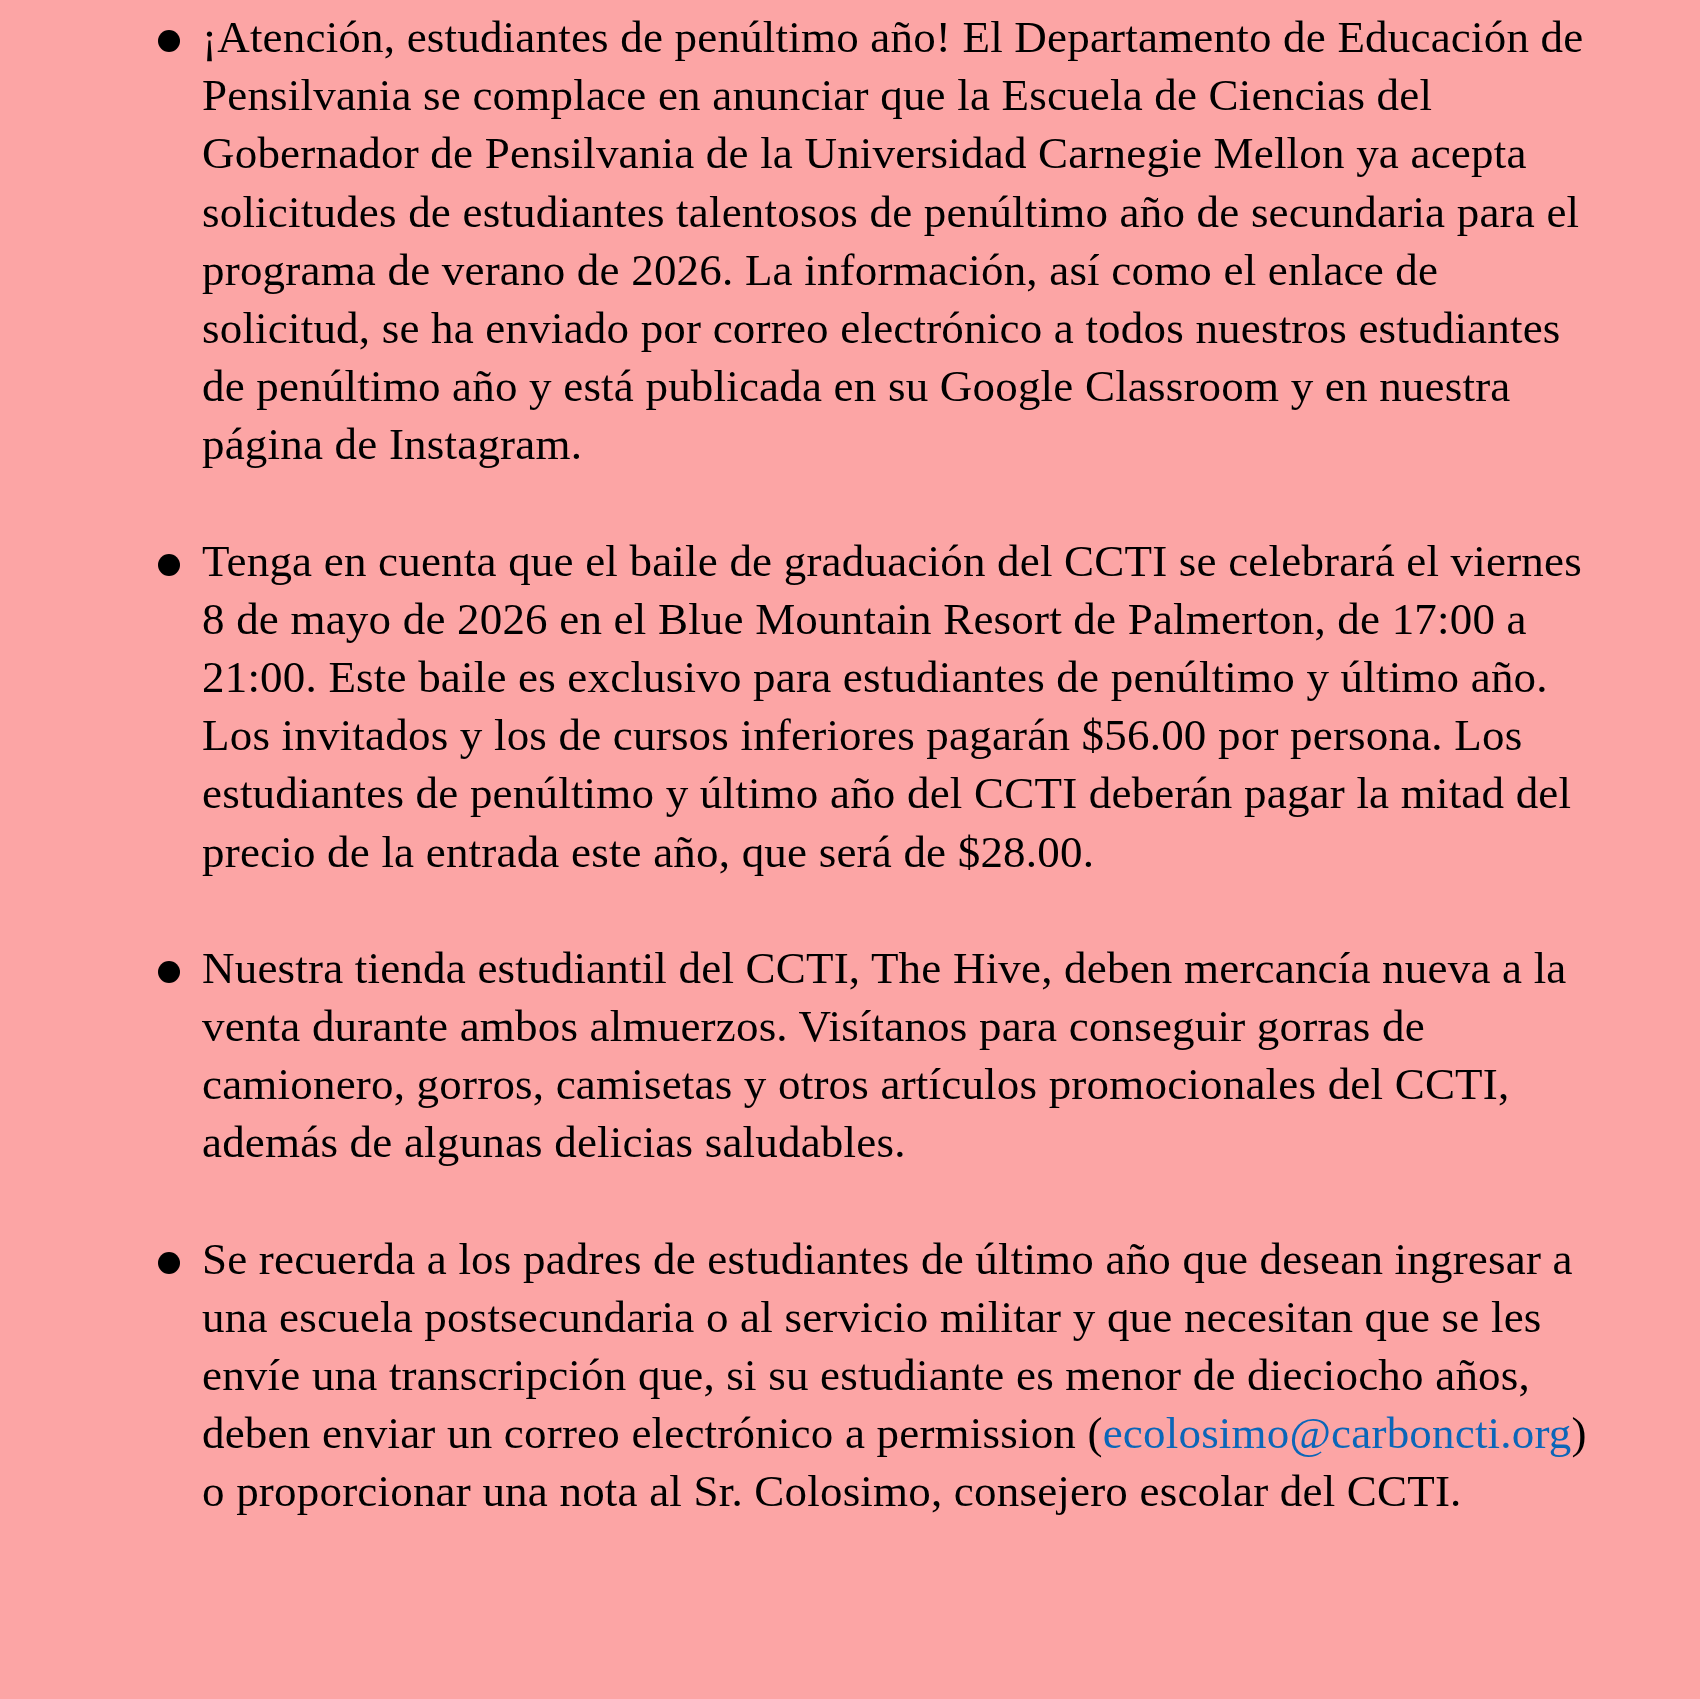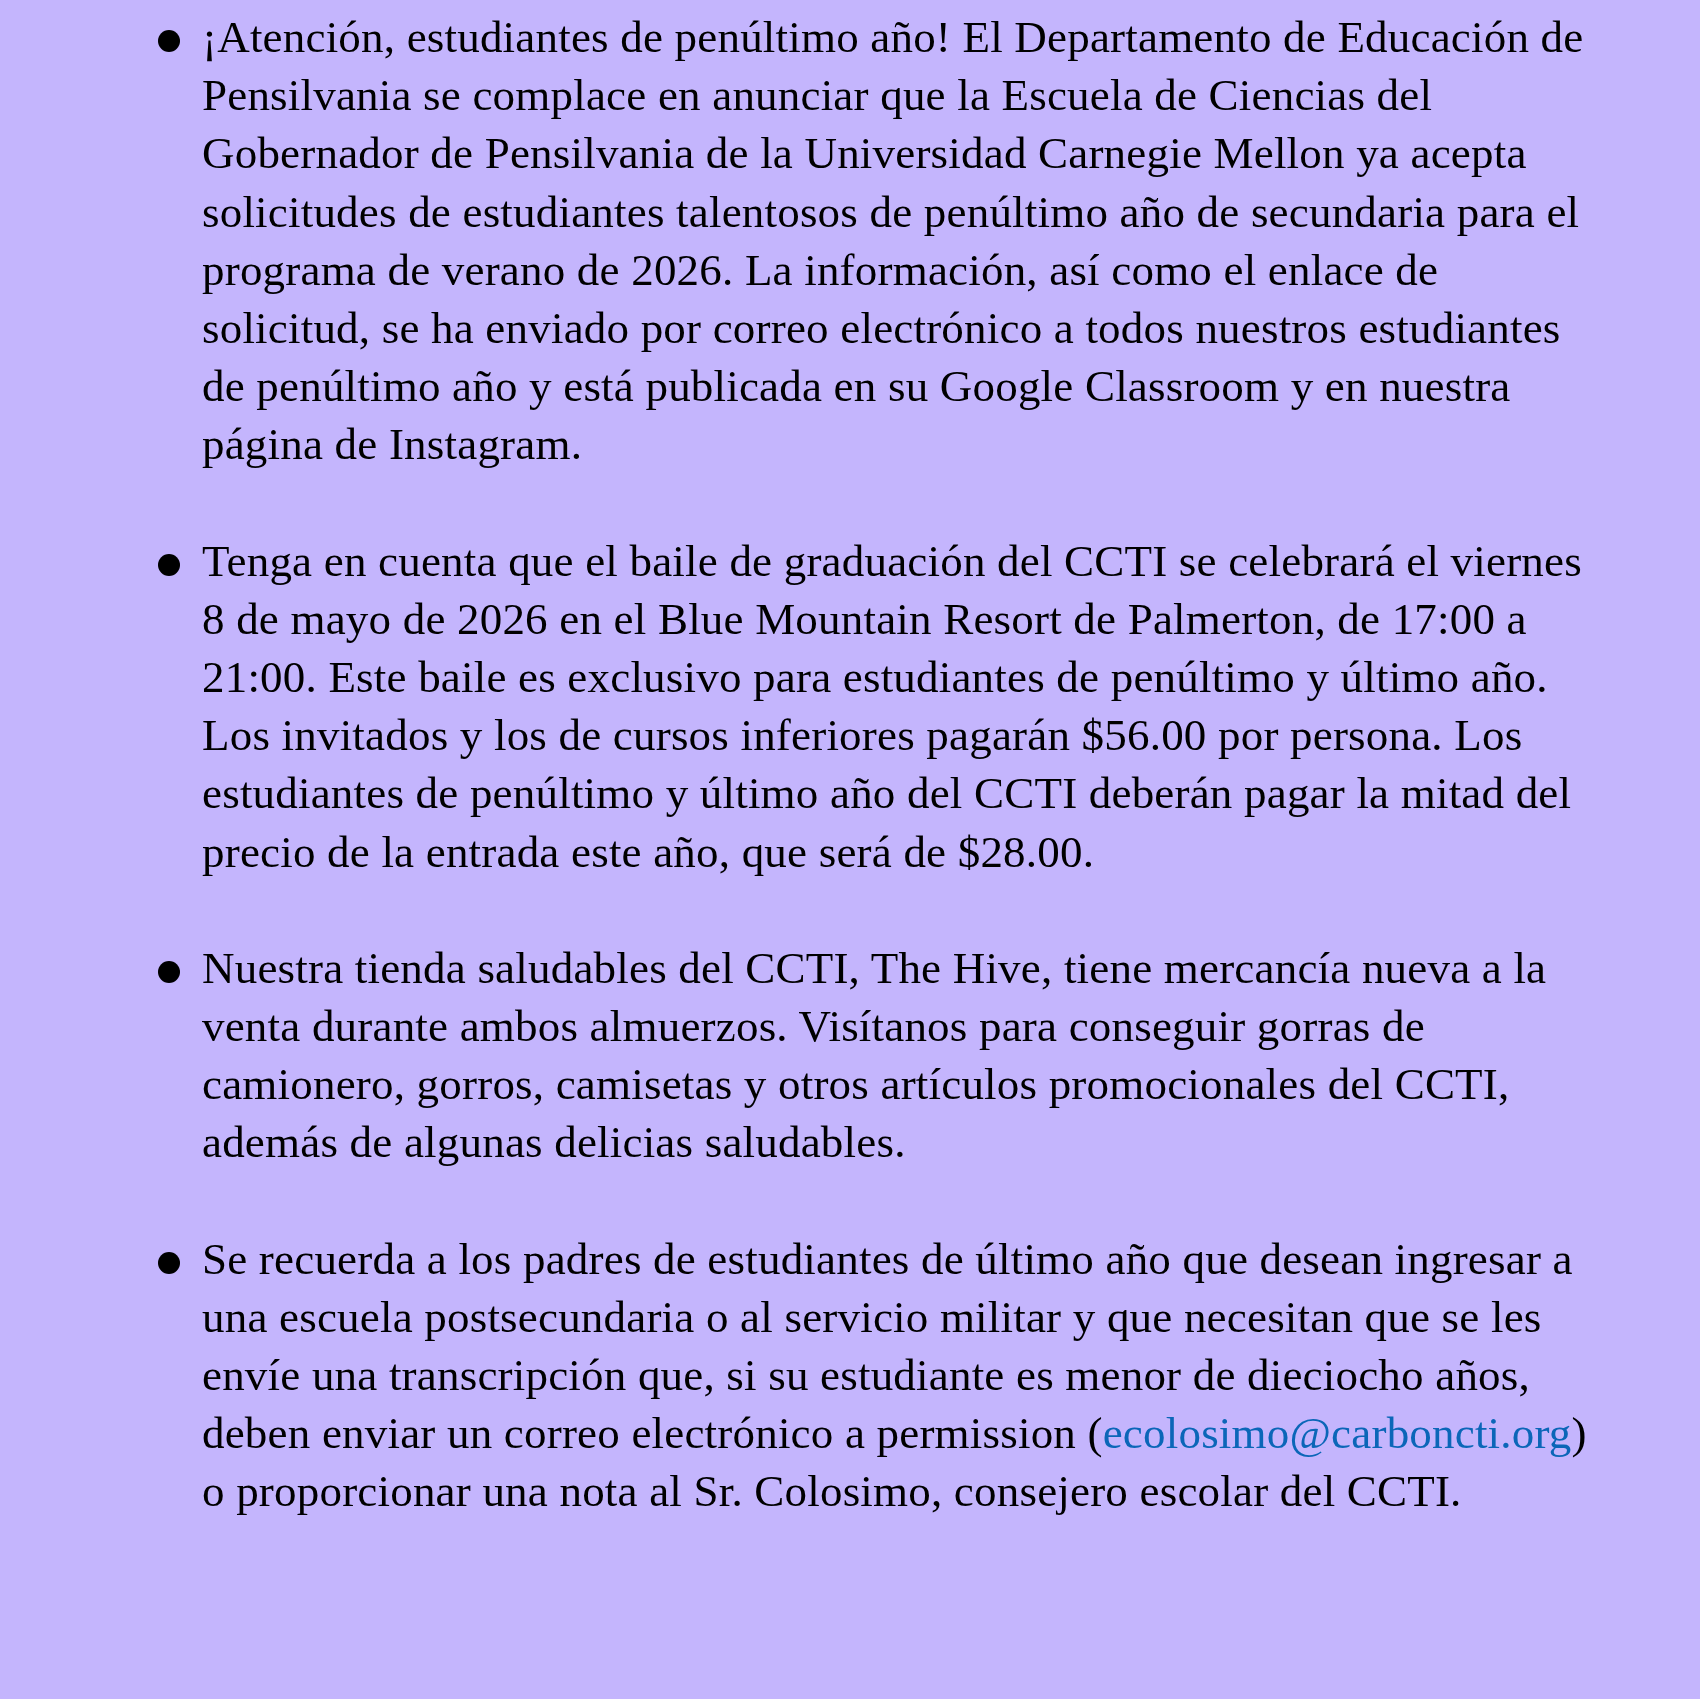--- a/index.html
+++ b/index.html
@@ -14,21 +14,21 @@
       position: relative;
       font-family: "Liberation Serif", "DejaVu Serif", serif;
       color: #000000;
     }
     .page {
       position: absolute;
       left: 0;
       top: 0;
       width: 1700px;
       height: 1699px;
-      background: #c4b5fd;
+      background: #fca5a5;
     }
     .bullet-list {
       list-style: none;
       margin: 0;
       padding: 0;
       position: absolute;
       left: 150px;
       top: 8px;
       width: 1460px;
     }
@@ -63,20 +63,20 @@
     <li class="bullet-item">
       <span class="bullet-dot"></span>
       <span>¡Atención, estudiantes de penúltimo año! El Departamento de Educación de Pensilvania se complace en anunciar que la Escuela de Ciencias del Gobernador de Pensilvania de la Universidad Carnegie Mellon ya acepta solicitudes de estudiantes talentosos de penúltimo año de secundaria para el programa de verano de 2026. La información, así como el enlace de solicitud, se ha enviado por correo electrónico a todos nuestros estudiantes de penúltimo año y está publicada en su Google Classroom y en nuestra página de Instagram.</span>
     </li>
     <li class="bullet-item">
       <span class="bullet-dot"></span>
       <span>Tenga en cuenta que el baile de graduación del CCTI se celebrará el viernes 8 de mayo de 2026 en el Blue Mountain Resort de Palmerton, de 17:00 a 21:00. Este baile es exclusivo para estudiantes de penúltimo y último año. Los invitados y los de cursos inferiores pagarán $56.00 por persona. Los estudiantes de penúltimo y último año del CCTI deberán pagar la mitad del precio de la entrada este año, que será de $28.00.</span>
     </li>
     <li class="bullet-item">
       <span class="bullet-dot"></span>
-      <span>Nuestra tienda saludables del CCTI, The Hive, tiene mercancía nueva a la venta durante ambos almuerzos. Visítanos para conseguir gorras de camionero, gorros, camisetas y otros artículos promocionales del CCTI, además de algunas delicias saludables.</span>
+      <span>Nuestra tienda estudiantil del CCTI, The Hive, deben mercancía nueva a la venta durante ambos almuerzos. Visítanos para conseguir gorras de camionero, gorros, camisetas y otros artículos promocionales del CCTI, además de algunas delicias saludables.</span>
     </li>
     <li class="bullet-item">
       <span class="bullet-dot"></span>
       <span>Se recuerda a los padres de estudiantes de último año que desean ingresar a una escuela postsecundaria o al servicio militar y que necesitan que se les envíe una transcripción que, si su estudiante es menor de dieciocho años, deben enviar un correo electrónico a permission (</span><a class="link">ecolosimo@carboncti.org</a><span>) o proporcionar una nota al Sr. Colosimo, consejero escolar del CCTI.</span>
     </li>
   </ul>
 </div>
 
 </body></html>

